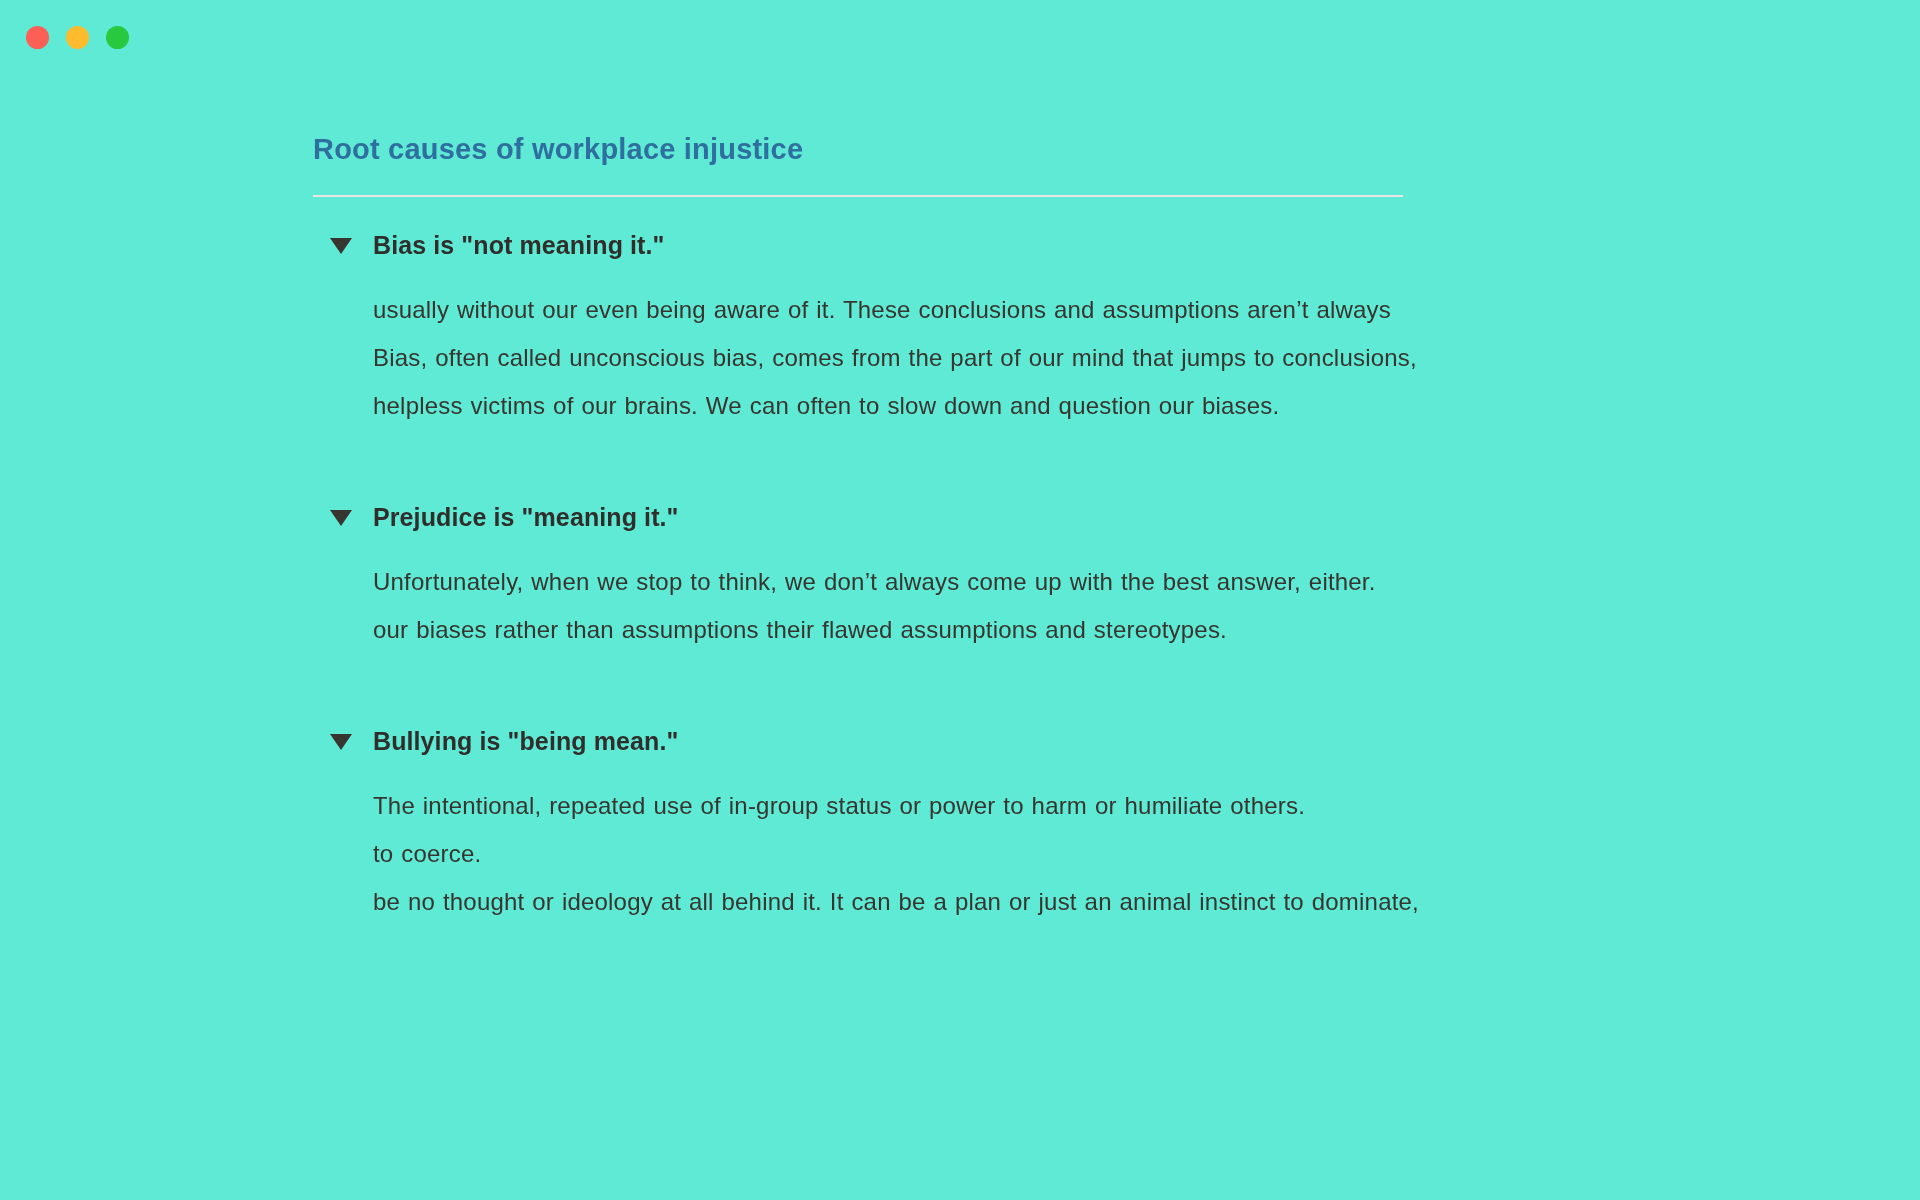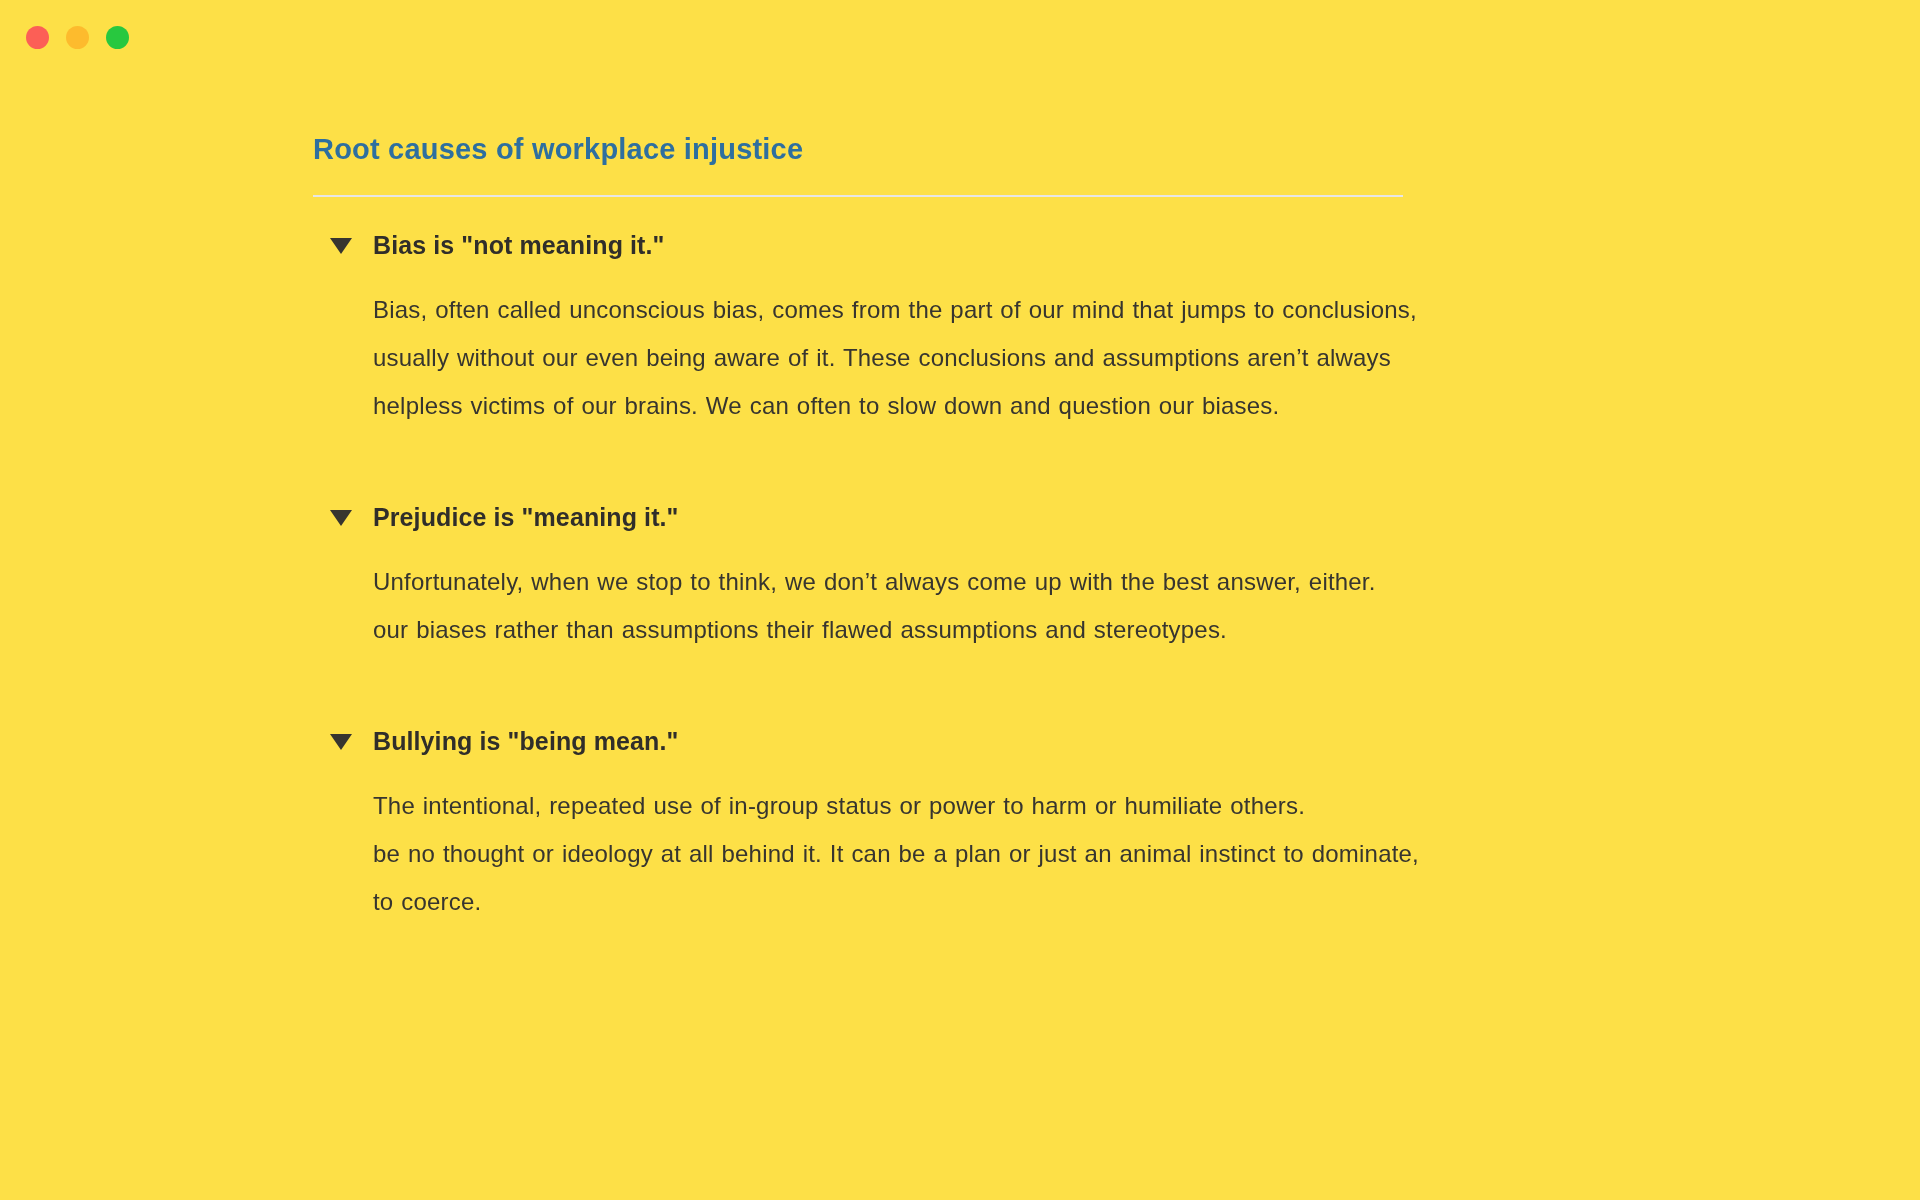--- a/index.html
+++ b/index.html
@@ -3,21 +3,21 @@
 <meta charset="utf-8">
 <style>
   * { box-sizing: border-box; }
   html, body {
     margin: 0; padding: 0;
     width: 1920px; height: 1200px;
     background: #ffffff;
     font-family: "Liberation Sans", "DejaVu Sans", sans-serif;
     overflow: hidden;
   }
-  .window { position: relative; width: 1920px; height: 1200px; background: #fde047; }
+  .window { position: relative; width: 1920px; height: 1200px; background: #5eead4; }
 
   
   .titlebar { position: absolute; top: 26px; left: 26px; display: flex; gap: 17px; }
   .dot { width: 23px; height: 23px; border-radius: 50%; cursor: default; }
 
   
   .doc { padding: 130px 0 0 313px; width: 1760px; }
 
   .page-title {
     margin: 0;
@@ -92,22 +92,22 @@
     <h1 class="page-title" style="color: rgb(46, 111, 159);">Root causes of workplace injustice</h1>
 
     <hr class="divider">
 
     <section class="toggle-block first">
       <div class="toggle-header">
         <span class="toggle-arrow"></span>
         <h2 class="toggle-title">Bias is "not meaning it."</h2>
       </div>
       <div class="toggle-body">
+        <div class="body-line">usually without our even being aware of it. These conclusions and assumptions aren’t always</div>
         <div class="body-line">Bias, often called unconscious bias, comes from the part of our mind that jumps to conclusions,</div>
-        <div class="body-line">usually without our even being aware of it. These conclusions and assumptions aren’t always</div>
         <div class="body-line">helpless victims of our brains. We can often to slow down and question our biases.</div>
       </div>
     </section>
 
     <section class="toggle-block after">
       <div class="toggle-header">
         <span class="toggle-arrow"></span>
         <h2 class="toggle-title">Prejudice is "meaning it."</h2>
       </div>
       <div class="toggle-body">
@@ -116,19 +116,19 @@
       </div>
     </section>
 
     <section class="toggle-block after">
       <div class="toggle-header">
         <span class="toggle-arrow"></span>
         <h2 class="toggle-title">Bullying is "being mean."</h2>
       </div>
       <div class="toggle-body">
         <div class="body-line">The intentional, repeated use of in-group status or power to harm or humiliate others.</div>
+        <div class="body-line">to coerce.</div>
         <div class="body-line">be no thought or ideology at all behind it. It can be a plan or just an animal instinct to dominate,</div>
-        <div class="body-line">to coerce.</div>
       </div>
     </section>
 
   </main>
 </div>
 
 </body></html>

